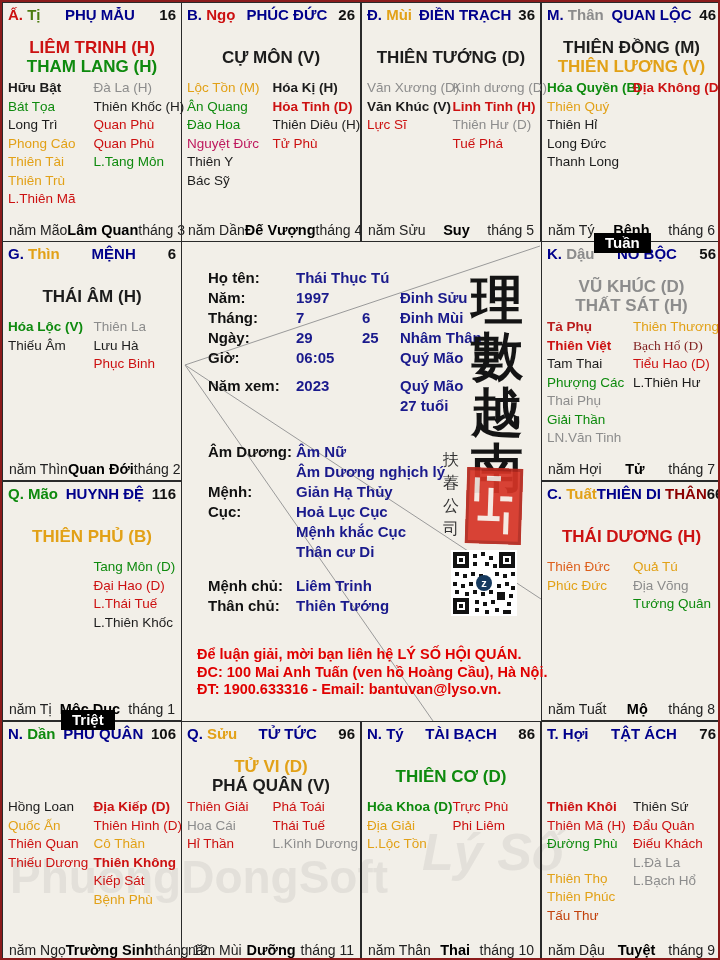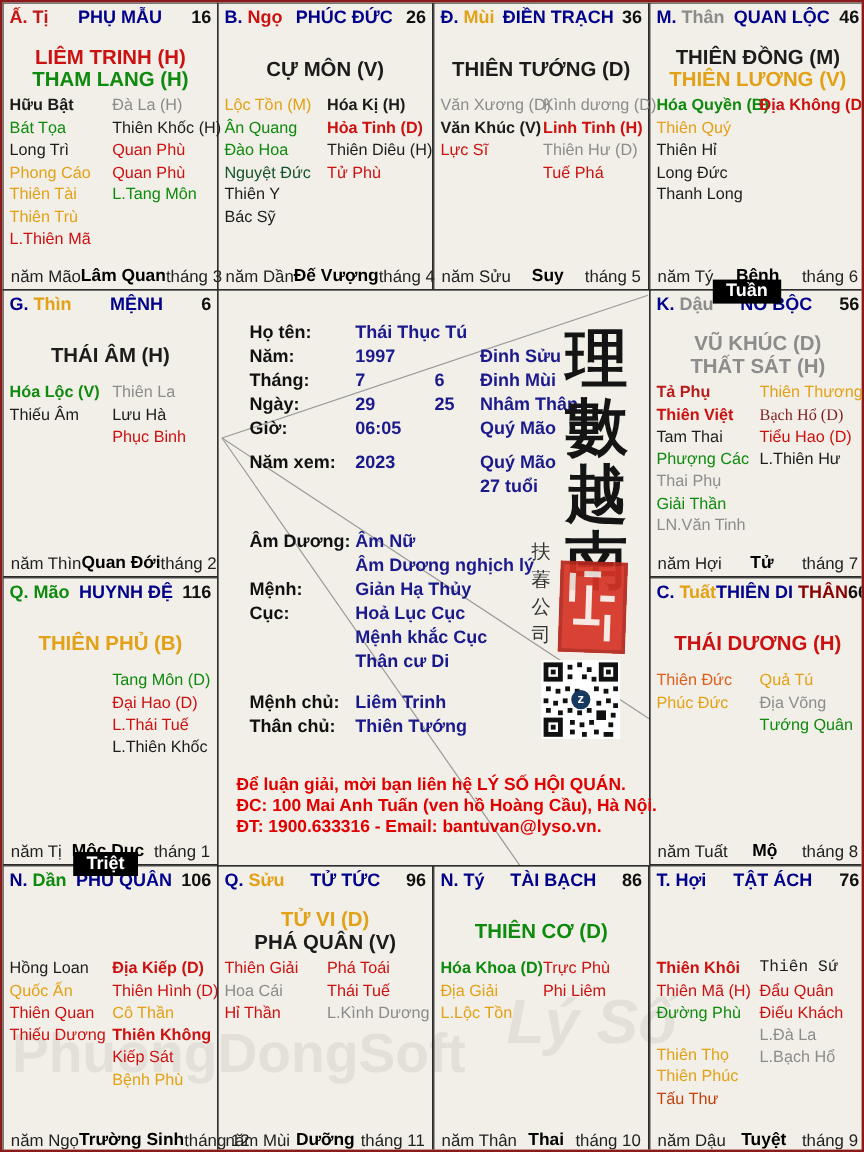--- a/index.html
+++ b/index.html
@@ -46,21 +46,21 @@
   <div class="wm" style="left:420px;top:820px;font-size:52px;font-style:italic;">Lý Số</div>
 
   <svg id="lines" width="720" height="960">
     <line x1="183" y1="363" x2="538" y2="244" stroke="#9a9a9a" stroke-width="1"></line>
     <line x1="183" y1="363" x2="539" y2="597" stroke="#9a9a9a" stroke-width="1"></line>
     <line x1="183" y1="363" x2="431" y2="719" stroke="#9a9a9a" stroke-width="1"></line>
   </svg>
 
   <div class="cell c0">
       <div class="hd">
-        <span><span style="color: rgb(204, 17, 17); font-weight: bold;">Ấ. </span><span style="color: #b91c1c; font-weight: bold;">Tị</span></span>
+        <span><span style="color: rgb(204, 17, 17); font-weight: bold;">Ấ. </span><span style="color: #4d7c0f; font-weight: bold;">Tị</span></span>
         <span class="pname"><span style="color: rgb(0, 0, 139); font-weight: bold;">PHỤ MẪU</span></span>
         <span class="pnum" style="font-weight: bold;">16</span>
       </div>
       <div class="main">
         <div style="color: rgb(204, 17, 17); font-weight: bold;">LIÊM TRINH (H)</div>
         <div style="color: rgb(14, 138, 14); font-weight: bold;">THAM LANG (H)</div>
       </div>
       <div class="cols">
         <div class="col">
           <div style="color: rgb(28, 28, 28); font-weight: bold;">Hữu Bật</div>
@@ -92,21 +92,21 @@
         <span class="pnum" style="font-weight: bold;">26</span>
       </div>
       <div class="main">
         <div style="color: rgb(28, 28, 28); font-weight: bold;">CỰ MÔN (V)</div>
       </div>
       <div class="cols">
         <div class="col">
           <div style="color: rgb(226, 161, 23);">Lộc Tồn (M)</div>
           <div style="color: rgb(14, 138, 14);">Ân Quang</div>
           <div style="color: rgb(14, 138, 14);">Đào Hoa</div>
-          <div style="color: #14532d;">Nguyệt Đức</div>
+          <div style="color: #be185d;">Nguyệt Đức</div>
           <div style="color: rgb(28, 28, 28);">Thiên Y</div>
           <div style="color: rgb(28, 28, 28);">Bác Sỹ</div>
         </div>
         <div class="col">
           <div style="color: rgb(28, 28, 28); font-weight: bold;">Hóa Kị (H)</div>
           <div style="color: rgb(204, 17, 17); font-weight: bold;">Hỏa Tinh (D)</div>
           <div style="color: rgb(28, 28, 28);">Thiên Diêu (H)</div>
           <div style="color: rgb(204, 17, 17);">Tử Phù</div>
         </div>
       </div>
@@ -374,21 +374,21 @@
       <div class="cols">
         <div class="col">
           <div style="color: rgb(204, 17, 17); font-weight: bold;">Thiên Khôi</div>
           <div style="color: rgb(204, 17, 17);">Thiên Mã (H)</div>
           <div style="color: rgb(14, 138, 14);">Đường Phù</div>
           <div style="color: rgb(226, 161, 23); margin-top: 16px;">Thiên Thọ</div>
           <div style="color: rgb(226, 161, 23);">Thiên Phúc</div>
           <div style="color: #c2410c;">Tấu Thư</div>
         </div>
         <div class="col">
-          <div style="color: rgb(28, 28, 28); font-family: Liberation Mono, monospace;">Thiên Sứ</div>
+          <div style="color: rgb(28, 28, 28);">Thiên Sứ</div>
           <div style="color: rgb(204, 17, 17);">Đẩu Quân</div>
           <div style="color: rgb(204, 17, 17);">Điếu Khách</div>
           <div style="color: rgb(140, 140, 140);">L.Đà La</div>
           <div style="color: rgb(140, 140, 140);">L.Bạch Hổ</div>
         </div>
       </div>
       <div class="ft">
         <span>năm Dậu</span>
         <span class="st">Tuyệt</span>
         <span>tháng 9</span>

